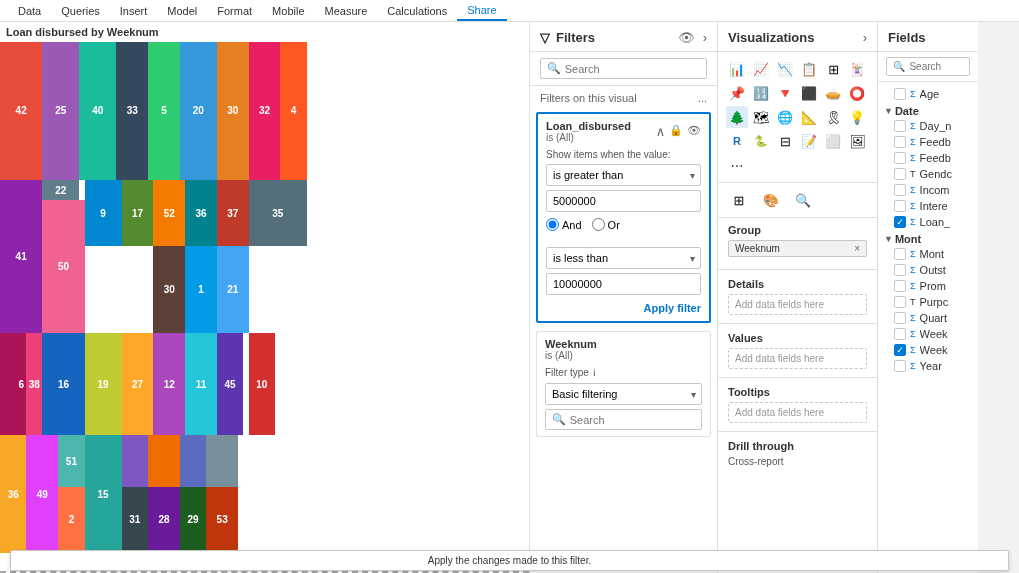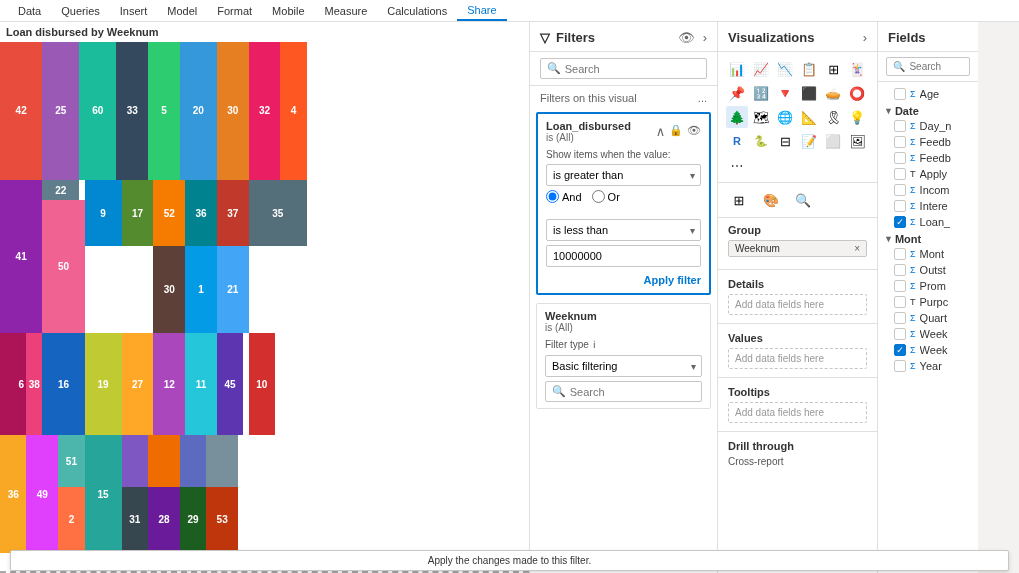--- a/index.html
+++ b/index.html
@@ -95,21 +95,21 @@
   <span class="ribbon-tab active">Share</span>
 </div>
 
 <div class="main">
 
   <div class="treemap-area" style="min-width:530px; max-width:530px;">
     <div class="treemap-title">Loan disbursed by Weeknum</div>
     <div class="treemap-canvas" id="treemap-canvas">
         <div class="treemap-cell" style="left: 0%; top: 0%; width: 8%; height: 27%; background: rgb(231, 76, 60);">42</div>
         <div class="treemap-cell" style="left: 8%; top: 0%; width: 7%; height: 27%; background: rgb(155, 89, 182);">25</div>
-        <div class="treemap-cell" style="left: 15%; top: 0%; width: 7%; height: 27%; background: rgb(26, 188, 156);">60</div>
+        <div class="treemap-cell" style="left: 15%; top: 0%; width: 7%; height: 27%; background: rgb(26, 188, 156);">40</div>
         <div class="treemap-cell" style="left: 22%; top: 0%; width: 6%; height: 27%; background: rgb(52, 73, 94);">33</div>
         <div class="treemap-cell" style="left: 28%; top: 0%; width: 6%; height: 27%; background: rgb(46, 204, 113);">5</div>
         <div class="treemap-cell" style="left: 34%; top: 0%; width: 7%; height: 27%; background: rgb(52, 152, 219);">20</div>
         <div class="treemap-cell" style="left: 41%; top: 0%; width: 6%; height: 27%; background: rgb(230, 126, 34);">30</div>
         <div class="treemap-cell" style="left: 47%; top: 0%; width: 6%; height: 27%; background: rgb(233, 30, 99);">32</div>
         <div class="treemap-cell" style="left: 53%; top: 0%; width: 5%; height: 27%; background: rgb(255, 87, 34);">4</div>
         <div class="treemap-cell" style="left: 8%; top: 27%; width: 7%; height: 4%; background: rgb(96, 125, 139);">22</div>
         <div class="treemap-cell" style="left: 0%; top: 27%; width: 8%; height: 30%; background: rgb(142, 36, 170);">41</div>
         <div class="treemap-cell" style="left: 8%; top: 31%; width: 8%; height: 26%; background: rgb(240, 98, 146);">50</div>
         <div class="treemap-cell" style="left: 16%; top: 27%; width: 7%; height: 13%; background: rgb(2, 136, 209);">9</div>
@@ -193,20 +193,21 @@
 
       <div class="filter-select-wrap">
         <select class="filter-select">
           <option>is greater than</option>
           <option>is less than</option>
           <option>is equal to</option>
           <option>is not equal to</option>
         </select>
       </div>
 
+      <input class="filter-input" type="text" value="5000000" style="">
 
       <div class="filter-radio-group">
         <label>
           <input type="radio" name="logic" checked="" style="">
           <span>And</span>
         </label>
         <label>
           <input type="radio" name="logic" style="">
           <span>Or</span>
         </label>
@@ -375,21 +376,21 @@
       <span style="font-size:11px; color:#333; white-space:nowrap; overflow:hidden; text-overflow:ellipsis; max-width:60px;">Feedb</span>
     </div>
         <div class="field-item" style="padding-left: 10px;">
       <span class="checkbox"></span>
       <span style="color:#0078d4; font-size:9px;">Σ</span>
       <span style="font-size:11px; color:#333; white-space:nowrap; overflow:hidden; text-overflow:ellipsis; max-width:60px;">Feedb</span>
     </div>
         <div class="field-item" style="padding-left: 10px;">
       <span class="checkbox"></span>
       <span style="color:#333; font-size:9px;">T</span>
-      <span style="font-size:11px; color:#333; white-space:nowrap; overflow:hidden; text-overflow:ellipsis; max-width:60px;">Apply</span>
+      <span style="font-size:11px; color:#333; white-space:nowrap; overflow:hidden; text-overflow:ellipsis; max-width:60px;">Gendc</span>
     </div>
         <div class="field-item" style="padding-left: 10px;">
       <span class="checkbox"></span>
       <span style="color:#0078d4; font-size:9px;">Σ</span>
       <span style="font-size:11px; color:#333; white-space:nowrap; overflow:hidden; text-overflow:ellipsis; max-width:60px;">Incom</span>
     </div>
         <div class="field-item" style="padding-left: 10px;">
       <span class="checkbox"></span>
       <span style="color:#0078d4; font-size:9px;">Σ</span>
       <span style="font-size:11px; color:#333; white-space:nowrap; overflow:hidden; text-overflow:ellipsis; max-width:60px;">Intere</span>

